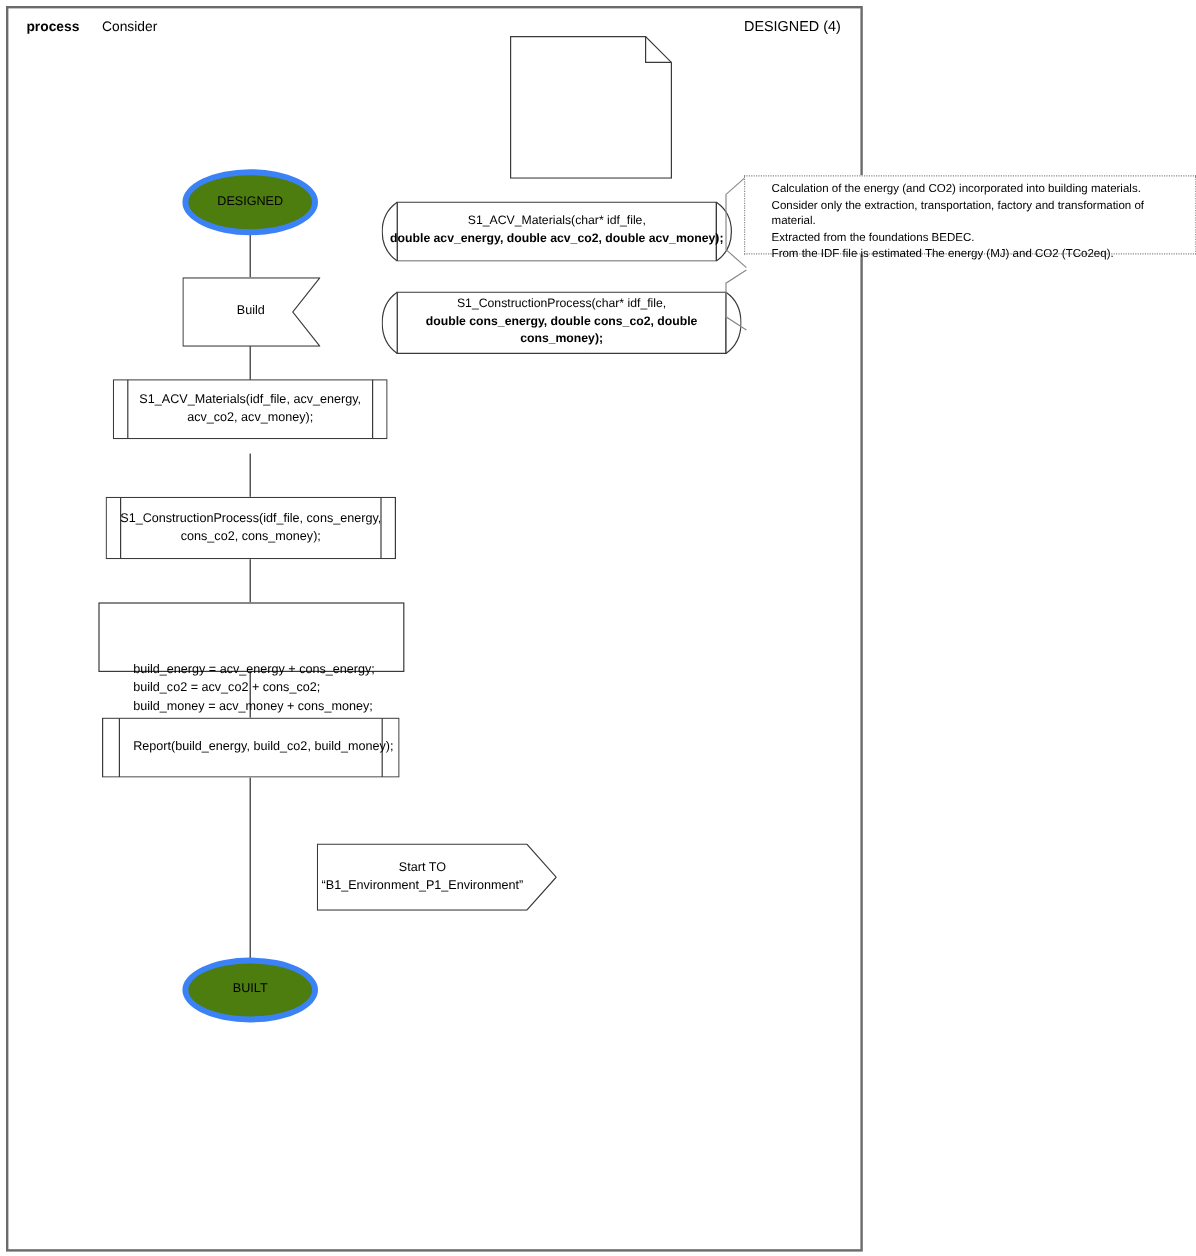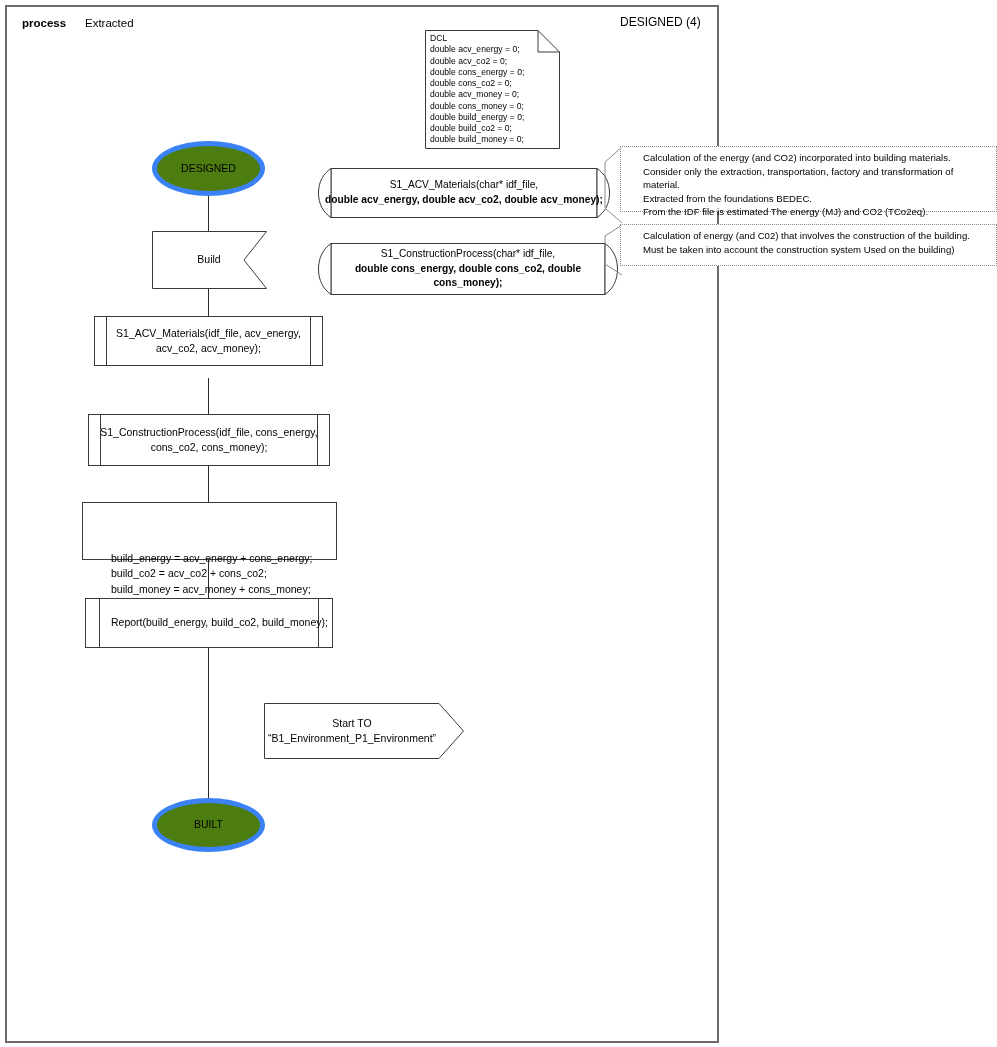--- a/index.html
+++ b/index.html
@@ -130,38 +130,28 @@
   }
 </style>
 </head>
 <body>
 
 <div id="canvas">
 
   <div class="page-frame"></div>
 
   <div class="hdr hdr-kw">process</div>
-  <div class="hdr hdr-name">Extracted</div>
+  <div class="hdr hdr-name">Consider</div>
   <div class="hdr hdr-state">DESIGNED (4)</div>
 
   <div class="dcl">
     <svg width="135" height="119" viewBox="0 0 135 119">
       <path d="M0.5,0.5 L113,0.5 L134.5,22 L134.5,118.5 L0.5,118.5 Z" fill="#ffffff" stroke="#3a3a3a" stroke-width="1"></path>
       <path d="M113,0.5 L113,22 L134.5,22" fill="none" stroke="#3a3a3a" stroke-width="1"></path>
     </svg>
-    <div class="dcl-text">DCL
-double acv_energy = 0;
-double acv_co2 = 0;
-double cons_energy = 0;
-double cons_co2 = 0;
-double acv_money = 0;
-double cons_money = 0;
-double build_energy = 0;
-double build_co2 = 0;
-double build_money = 0;</div>
   </div>
 
   <div class="vline" style="left:208px; top:195px; height:36px;"></div>
 
   <div class="vline" style="left:208px; top:288px; height:40px;"></div>
 
   <div class="vline" style="left:208px; top:378px; height:36px;"></div>
 
   <div class="vline" style="left:208px; top:466px; height:36px;"></div>
 
@@ -261,18 +251,14 @@
   <div class="comment" style="left:620px; top:146px; width:377px; height:66px;">
     <div class="c-text">Calculation of the energy (and CO2) incorporated into building materials.
 Consider only the extraction, transportation, factory and transformation of material.
 Extracted from the foundations BEDEC.
 From the IDF file is estimated The energy (MJ) and CO2 (TCo2eq).</div>
   </div>
 
   <svg class="comment-leg" style="left:603px; top:224px; width:20px; height:52px;" width="20" height="52" viewBox="0 0 20 52">
     <path d="M19,1 L2,12 L2,40 L19,51" stroke="#8a8a8a" stroke-width="1" fill="none"></path>
   </svg>
-  <div class="comment" style="left:620px; top:224px; width:377px; height:42px;">
-    <div class="c-text">Calculation of energy (and C02) that involves the construction of the building.
-Must be taken into account the construction system Used on the building)</div>
-  </div>
 
 </div>
 
 </body></html>

